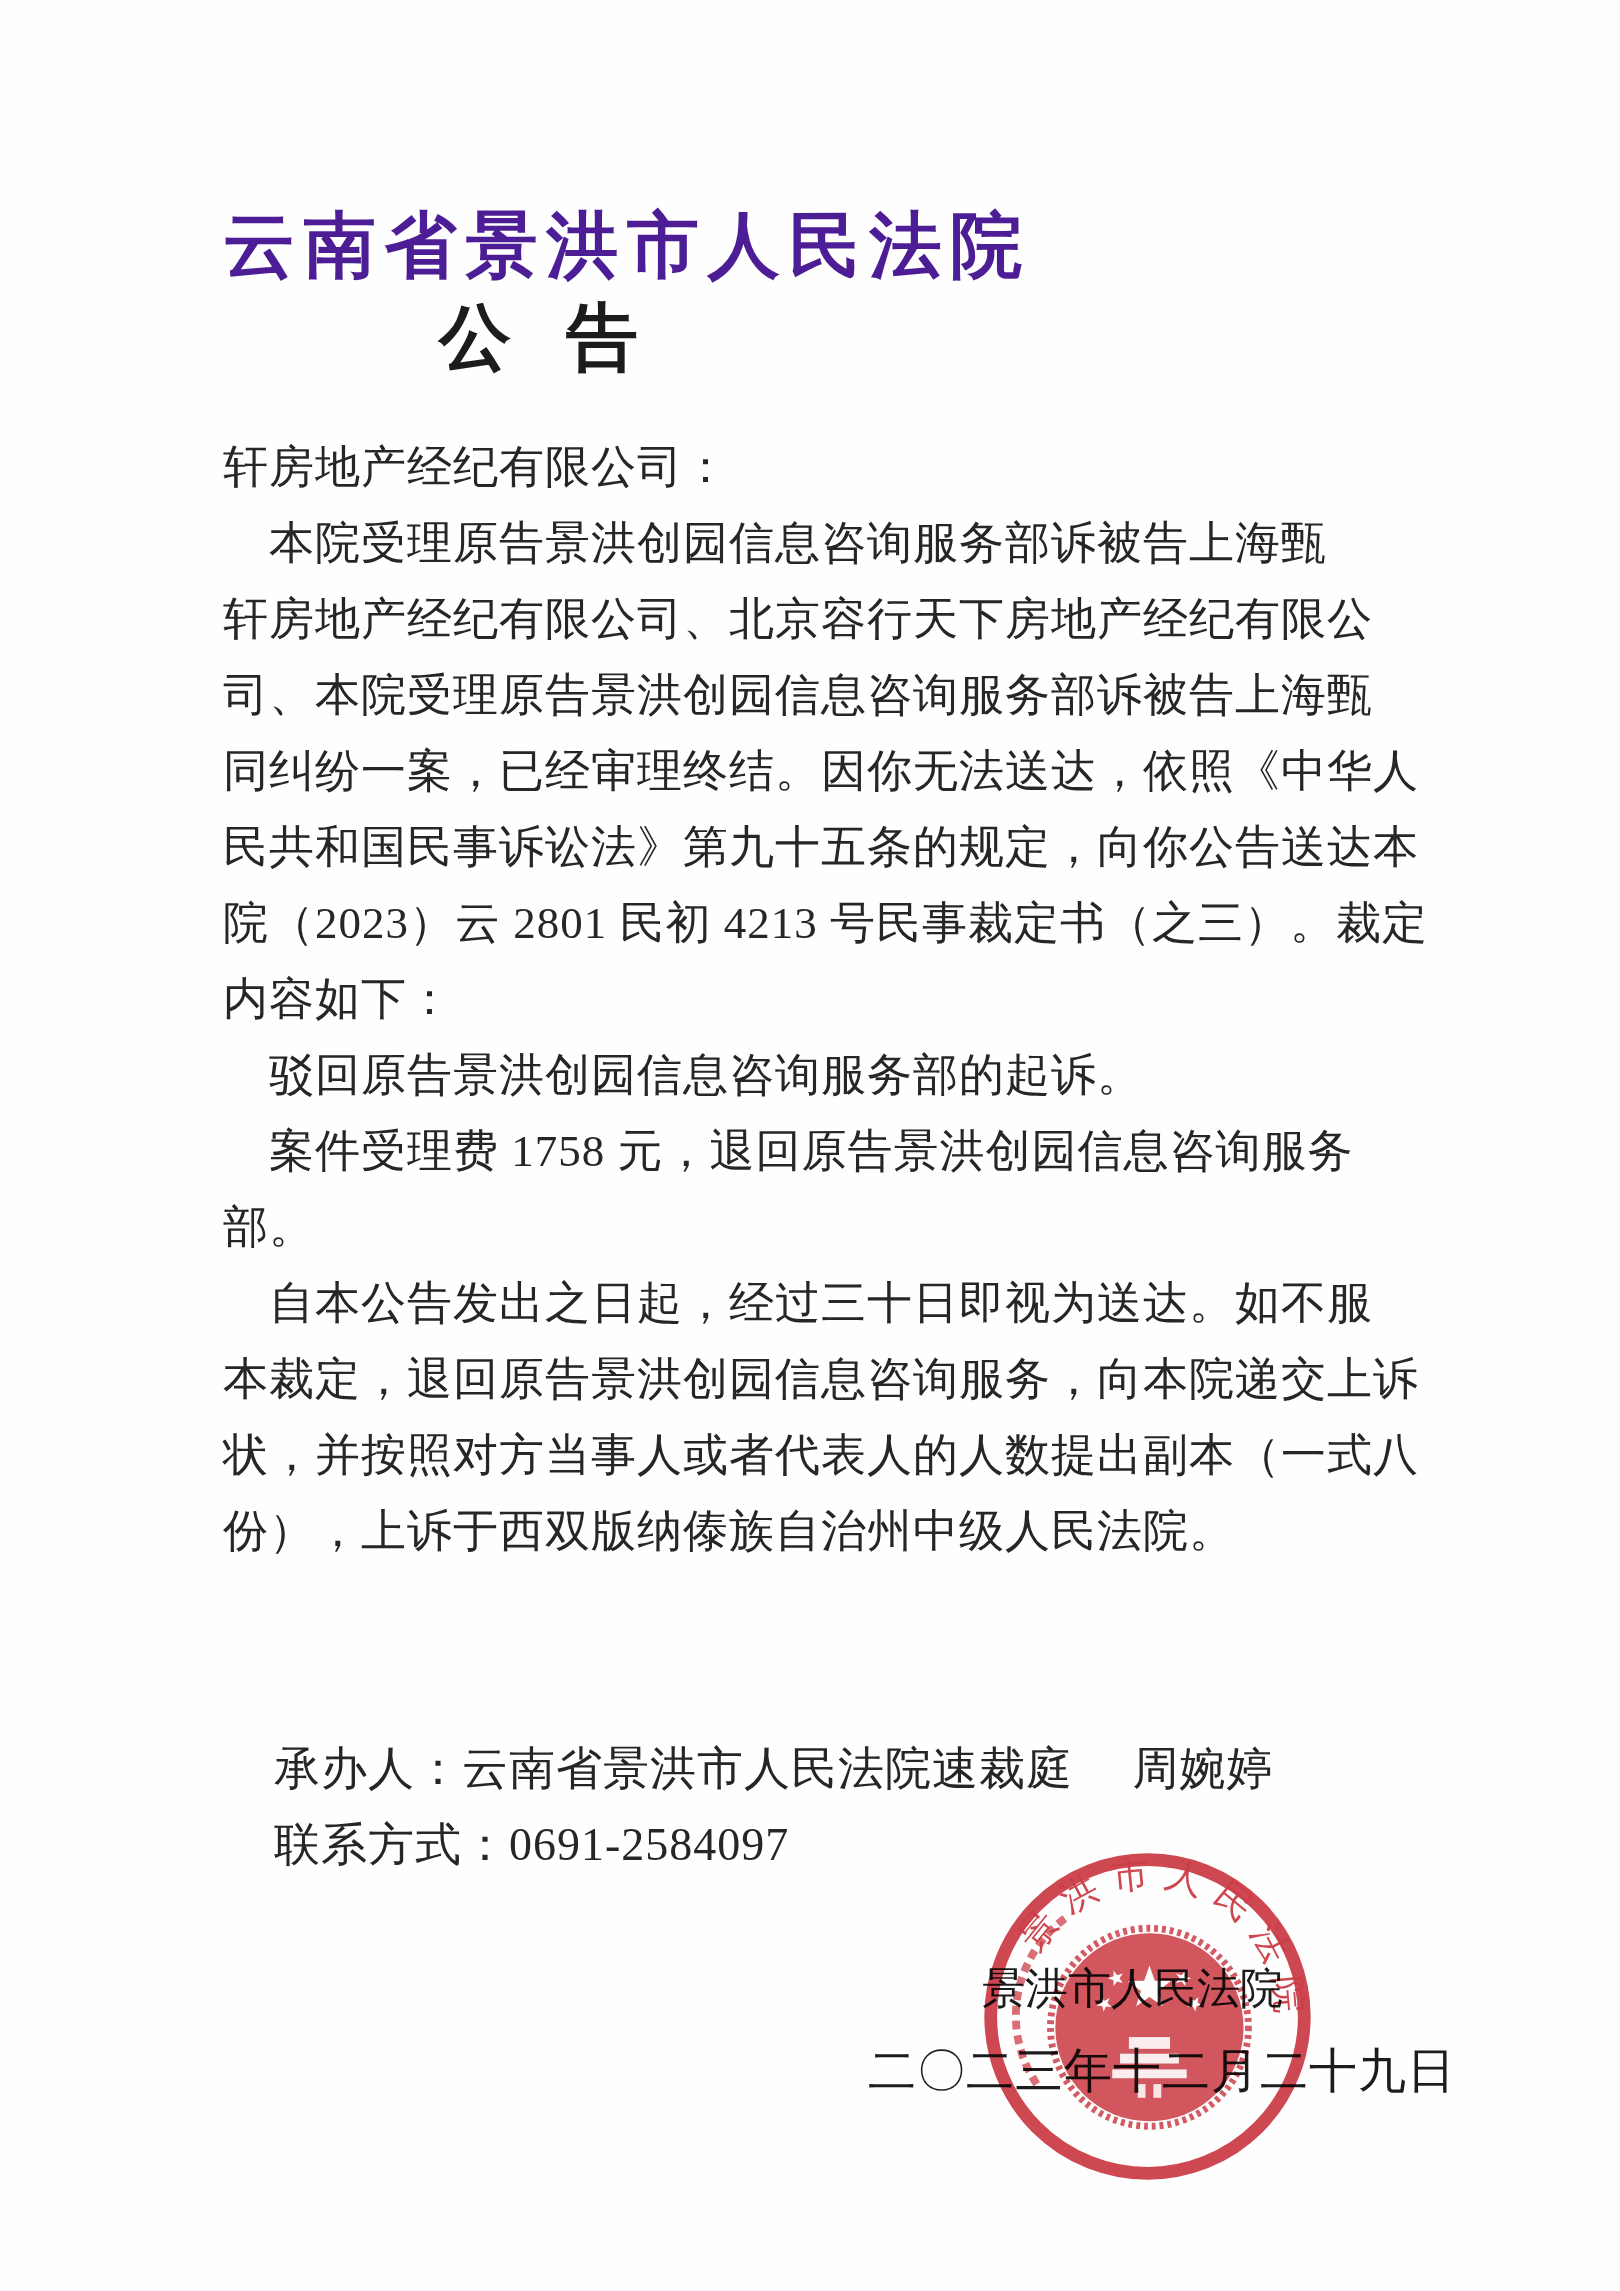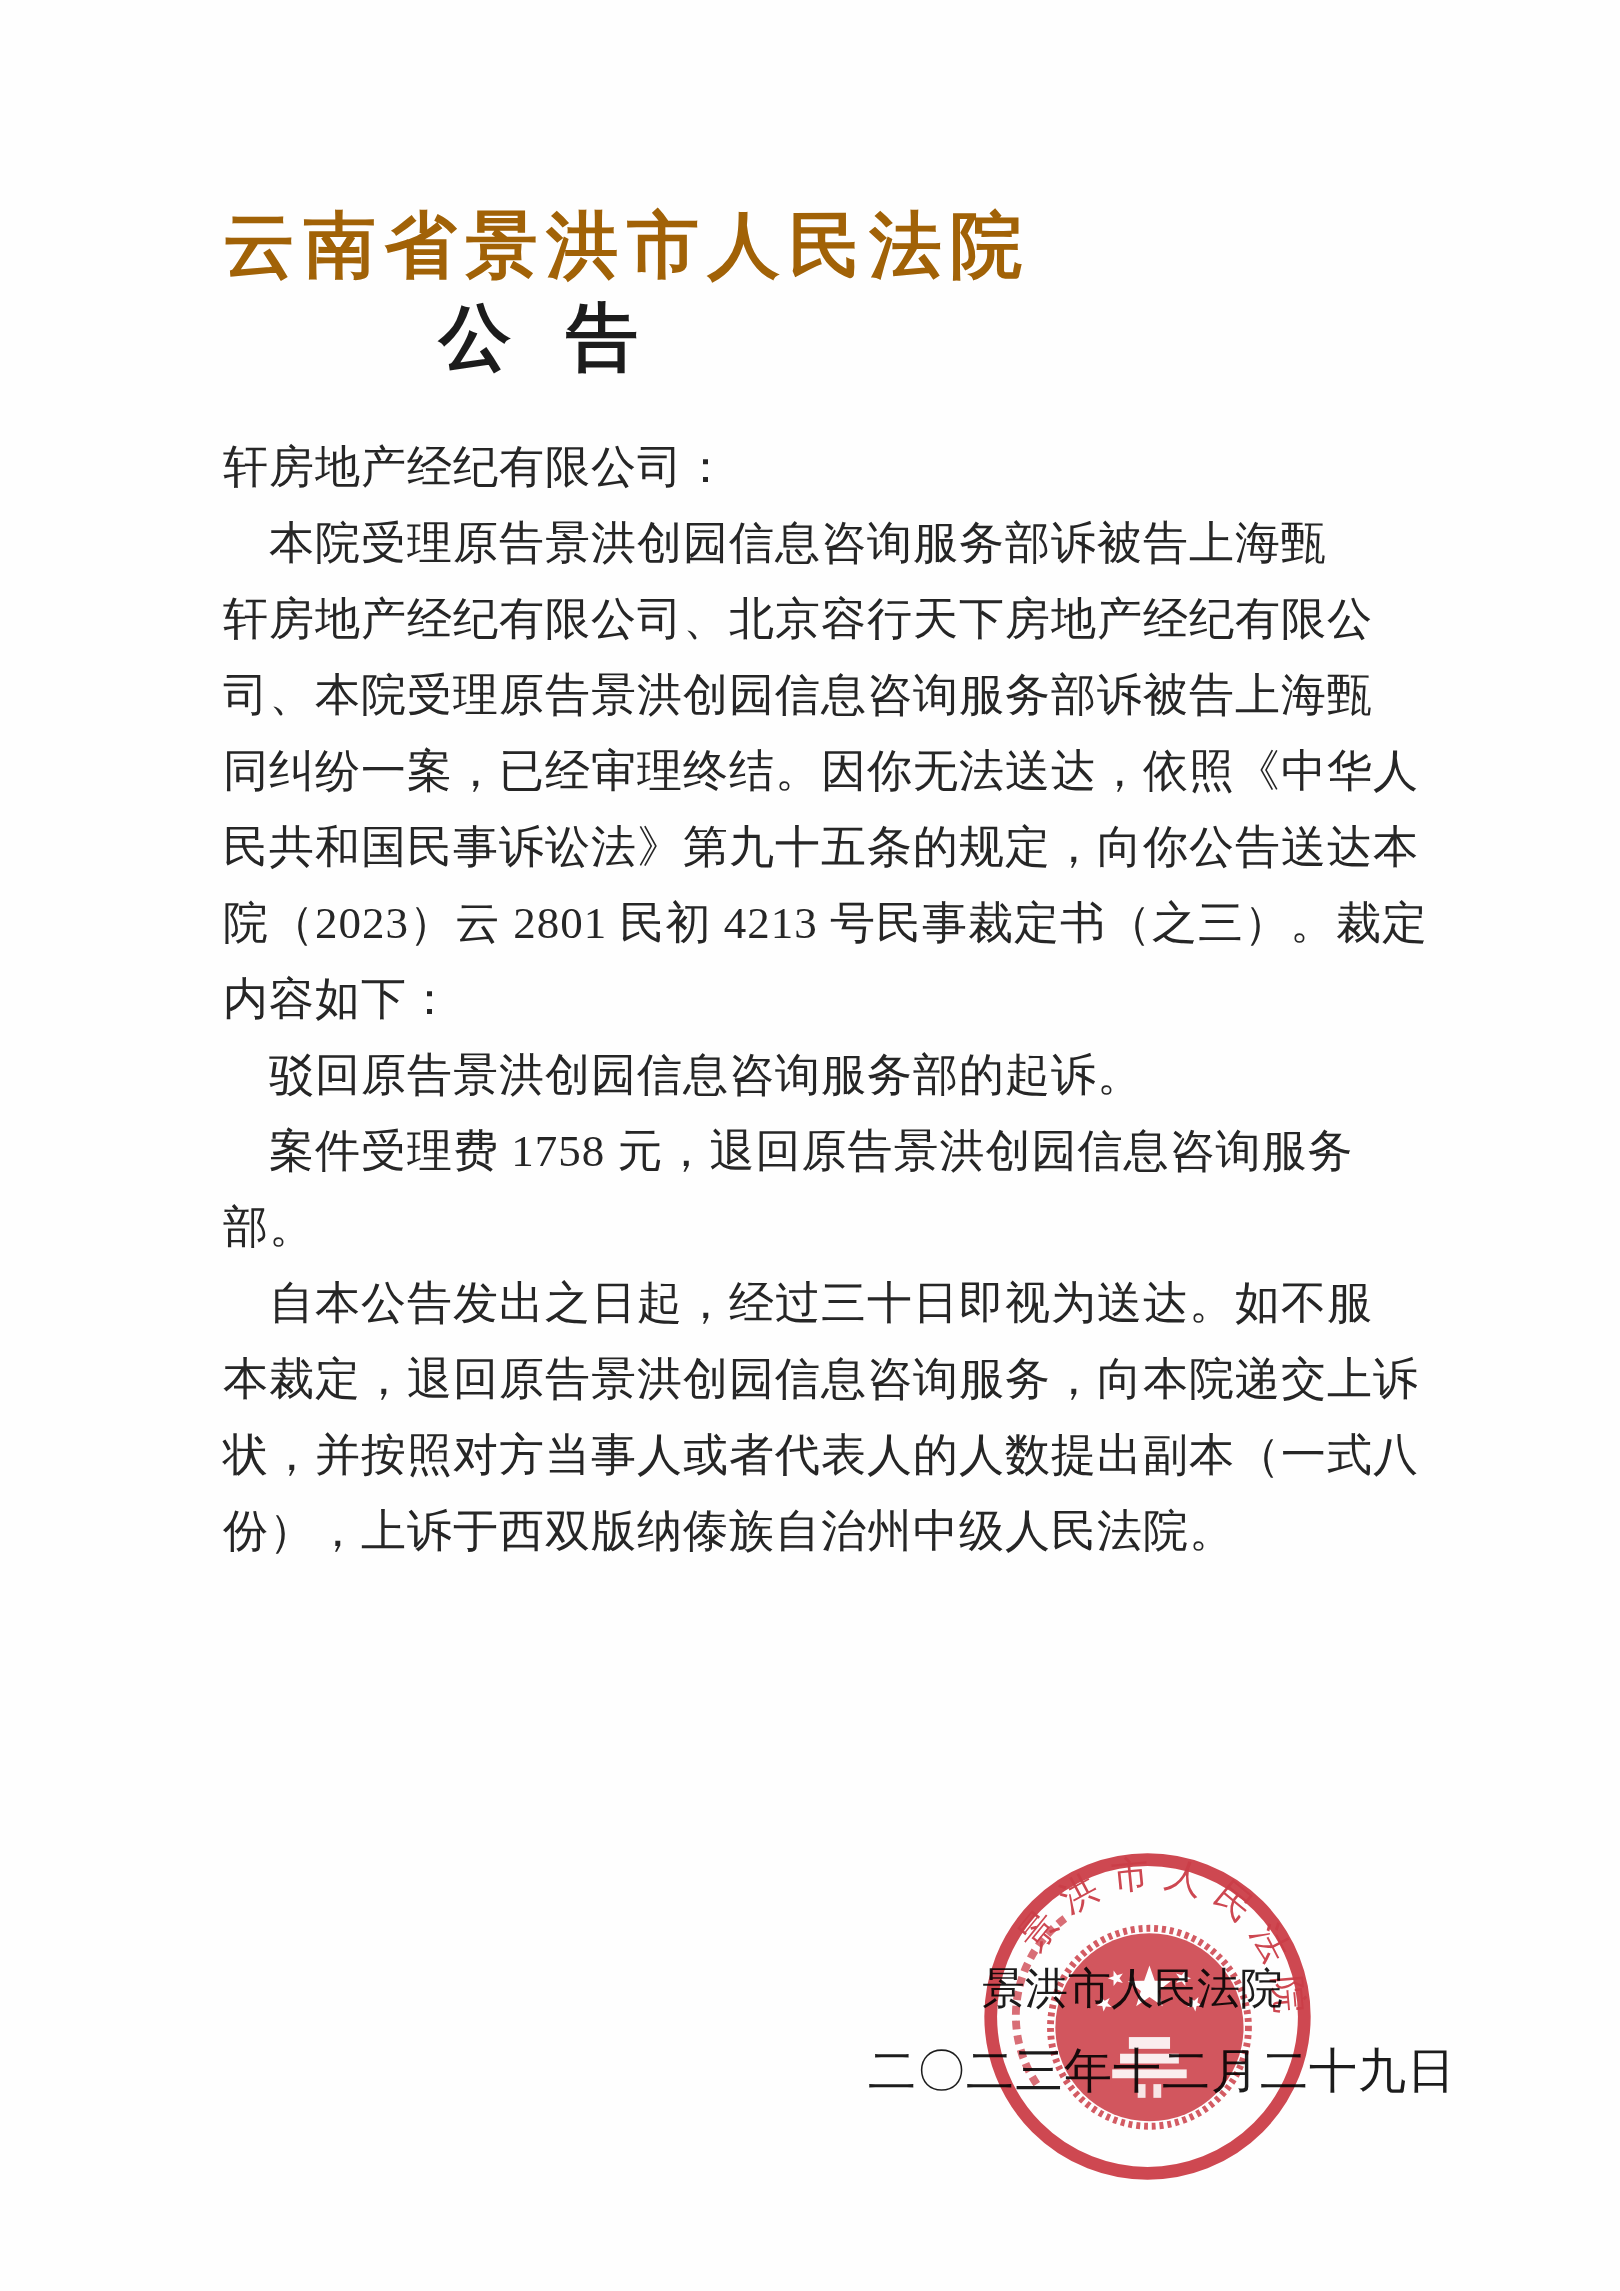--- a/index.html
+++ b/index.html
@@ -14,21 +14,21 @@
     color: #1f1f1f;
   }
   .court-title {
     position: absolute;
     left: 223px;
     top: 198px;
     font-family: "Liberation Sans", "DejaVu Sans", sans-serif;
     font-weight: 700;
     font-size: 72px;
     letter-spacing: 8.8px;
-    color: #a16207;
+    color: #4c1d95;
     white-space: nowrap;
   }
   .notice-title {
     position: absolute;
     left: 439px;
     top: 290px;
     font-family: "Liberation Sans", "DejaVu Sans", sans-serif;
     font-weight: 700;
     font-size: 72px;
     letter-spacing: 55px;
@@ -96,20 +96,24 @@
       <div class="body-line">内容如下：</div>
       <div class="body-line">　驳回原告景洪创园信息咨询服务部的起诉。</div>
       <div class="body-line">　案件受理费 1758 元，退回原告景洪创园信息咨询服务</div>
       <div class="body-line">部。</div>
       <div class="body-line">　自本公告发出之日起，经过三十日即视为送达。如不服</div>
       <div class="body-line">本裁定，退回原告景洪创园信息咨询服务，向本院递交上诉</div>
       <div class="body-line">状，并按照对方当事人或者代表人的人数提出副本（一式八</div>
       <div class="body-line">份），上诉于西双版纳傣族自治州中级人民法院。</div>
     </div>
 
+  <div class="footer-block">
+    <div class="footer-line">承办人：云南省景洪市人民法院速裁庭　 周婉婷</div>
+    <div class="footer-line">联系方式：0691-2584097</div>
+  </div>
 
   <svg class="seal-stamp" viewBox="0 0 350 350" xmlns="http://www.w3.org/2000/svg">
     <defs>
       <path id="star" d="M0,-20 L4.7,-6.5 L19.1,-6.2 L7.6,2.5 L11.8,16.2 L0,8 L-11.8,16.2 L-7.6,2.5 L-19.1,-6.2 L-4.7,-6.5 Z"></path>
       <path id="arcTop" d="M 58 124 A 128 128 0 0 1 298 218" fill="none"></path>
     </defs>
 
     <circle cx="175" cy="175" r="160" fill="none" stroke="#cc3e48" stroke-width="13" opacity="0.95"></circle>
 
     <path d="M 62 244 A 124 124 0 0 1 92 74" fill="none" stroke="#cc3e48" stroke-width="8" stroke-dasharray="9 6" opacity="0.75"></path>

